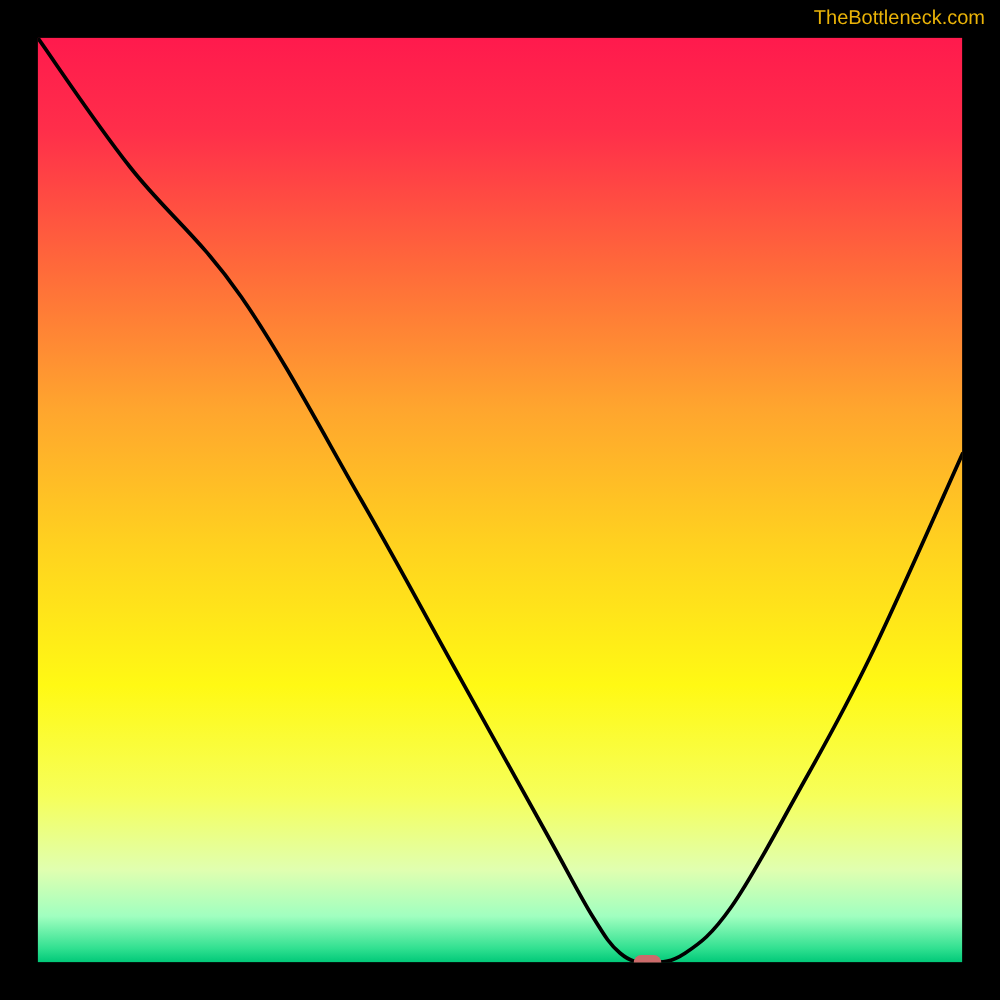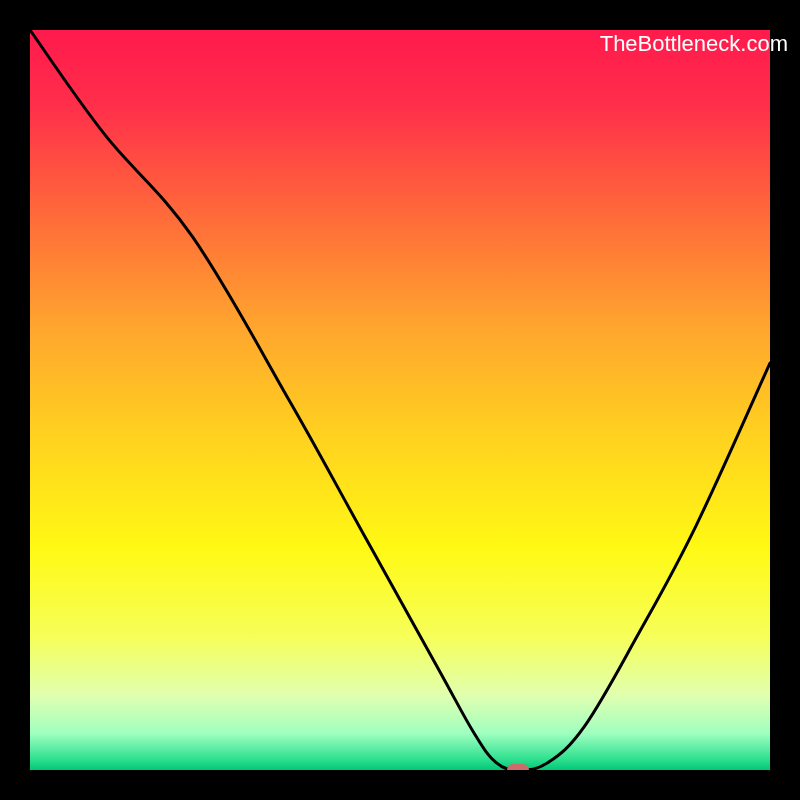--- a/index.html
+++ b/index.html
@@ -7,25 +7,24 @@
     width: 800px;
     height: 800px;
     background: #000;
     position: relative;
     font-family: Arial, sans-serif;
   }
   .watermark {
     position: absolute;
     top: 6px;
     right: 12px;
-    color: #ffffff;
-    font-size: 22px;
+    color: #eab308;
+    font-size: 16px;
     font-weight: normal;
     z-index: 10;
-    margin-top: 25px;
   }
   .plot-area {
     position: absolute;
     left: 30px;
     top: 30px;
     width: 740px;
     height: 740px;
     overflow: hidden;
   }
   .bg-gradient {

